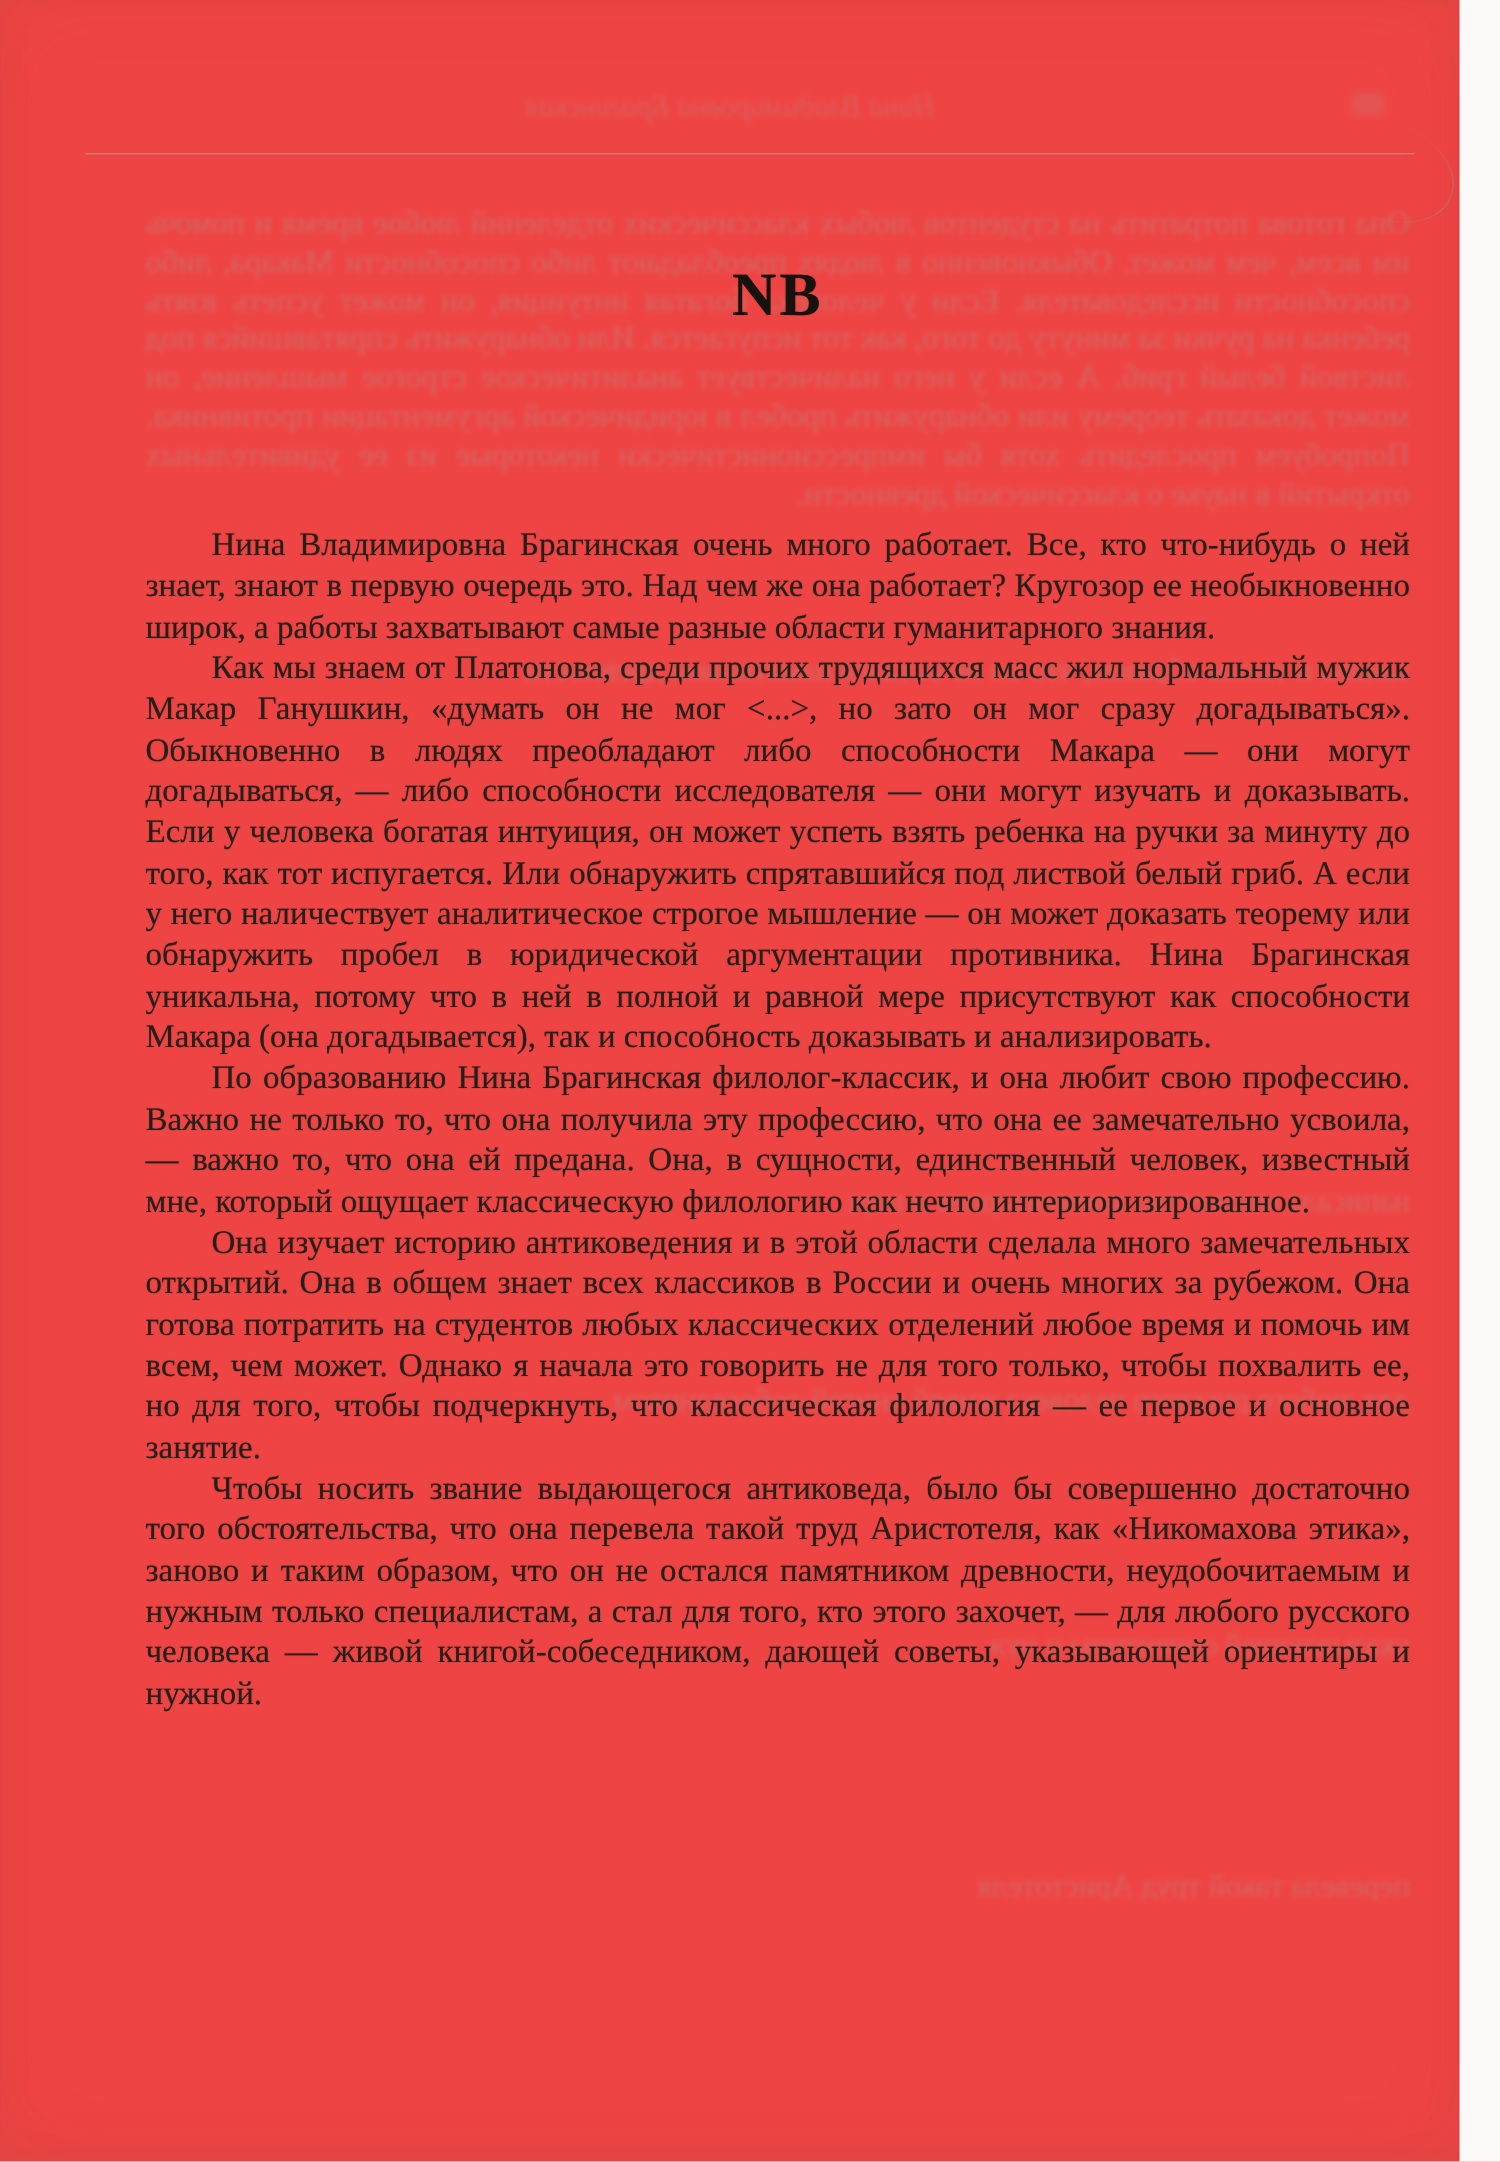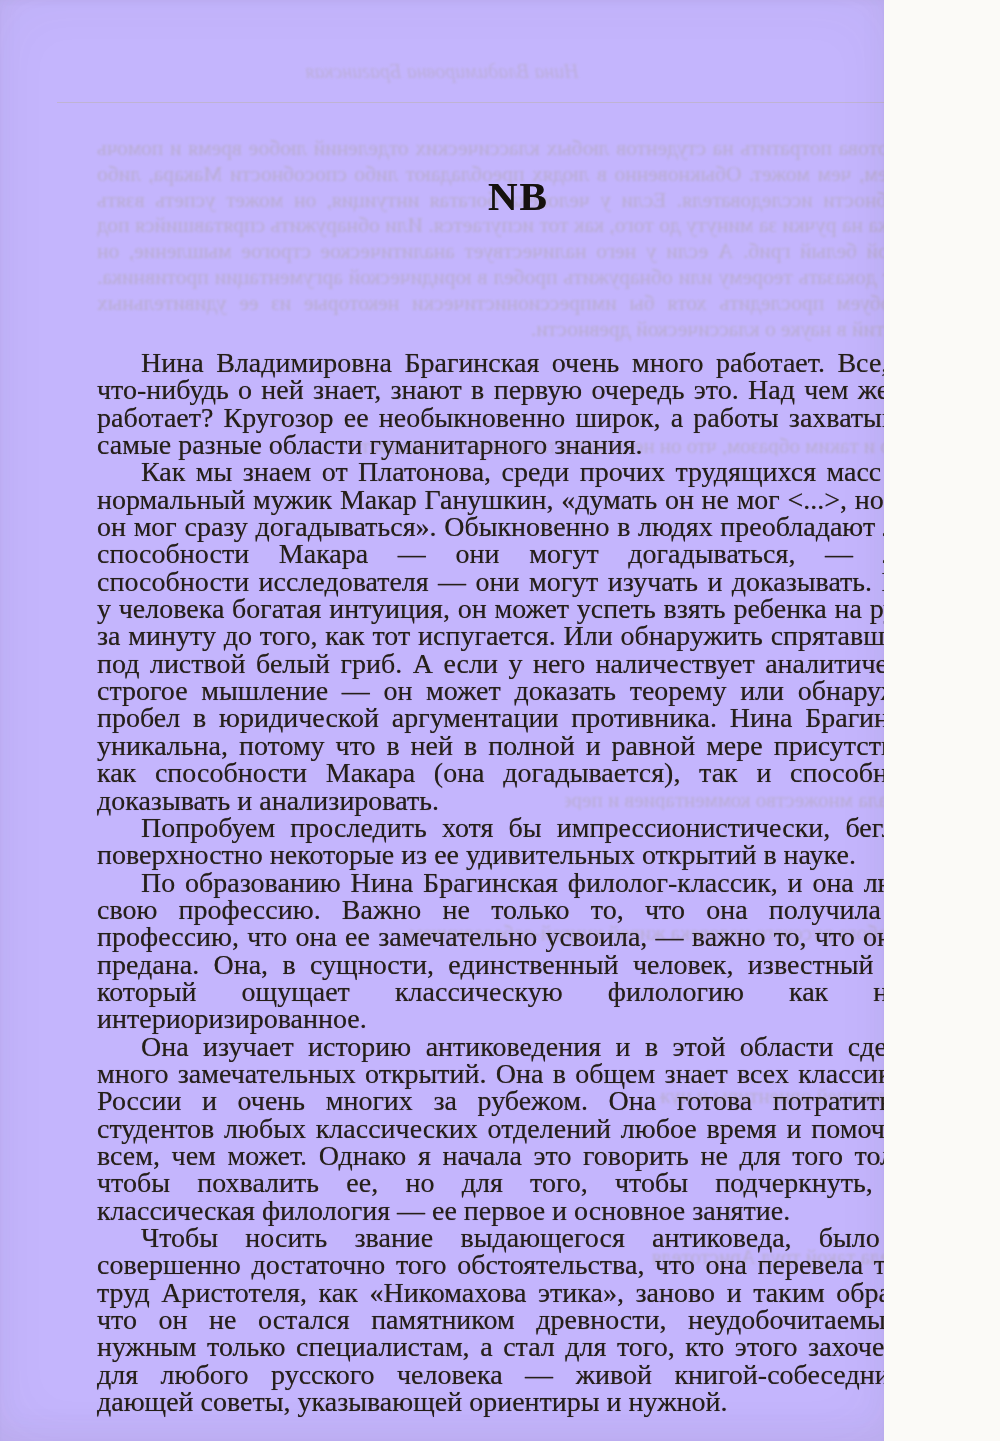--- a/index.html
+++ b/index.html
@@ -2,23 +2,23 @@
 <html lang="ru"><head>
 <meta charset="utf-8">
 <style>
   html, body {
     margin: 0;
     padding: 0;
     background: #fbfaf7;
   }
   .page {
     position: relative;
-    width: 884px;
+    width: 973px;
     height: 1441px;
-    background: #c4b5fd;
+    background: #ef4444;
     overflow: hidden;
     font-family: "Liberation Serif", "DejaVu Serif", serif;
   }
 
   
   .title {
     position: absolute;
     top: 176px;
     left: 97px;
     width: 843px;
@@ -29,21 +29,21 @@
     line-height: 1;
     letter-spacing: 2px;
     color: #16120e;
     text-shadow: 0 0 0.6px rgba(25, 20, 15, 0.65);
   }
   .bodytext {
     position: absolute;
     top: 349px;
     left: 97px;
     width: 843px;
-    font-size: 28px;
+    font-size: 22px;
     line-height: 27.35px;
     text-align: justify;
     color: #251f19;
     text-shadow: 0 0 0.7px rgba(38, 30, 22, 0.6);
   }
   .para {
     margin: 0;
     text-indent: 44px;
   }
 
@@ -146,20 +146,19 @@
       <div class="patch" style="top: 923px; left: 345px; width: 595px;">для любого русского человека живой книгой-собеседником</div>
       <div class="patch" style="top: 1086px; left: 660px; width: 280px;">указывающей ориентиры и нужной</div>
       <div class="patch" style="top: 1247px; left: 640px; width: 300px;">перевела такой труд Аристотеля</div>
     </div>
 
   <h1 class="title">NB</h1>
 
   <div class="bodytext" id="paragraphs">
       <p class="para">Нина Владимировна Брагинская очень много работает. Все, кто что-нибудь о ней знает, знают в первую очередь это. Над чем же она работает? Кругозор ее необыкновенно широк, а работы захватывают самые разные области гуманитарного знания.</p>
       <p class="para">Как мы знаем от Платонова, среди прочих трудящихся масс жил нормальный мужик Макар Ганушкин, «думать он не мог &lt;...&gt;, но зато он мог сразу догадываться». Обыкновенно в людях преобладают либо способности Макара — они могут догадываться, — либо способности исследователя — они могут изучать и доказывать. Если у человека богатая интуиция, он может успеть взять ребенка на ручки за минуту до того, как тот испугается. Или обнаружить спрятавшийся под листвой белый гриб. А если у него наличествует аналитическое строгое мышление — он может доказать теорему или обнаружить пробел в юридической аргументации противника. Нина Брагинская уникальна, потому что в ней в полной и равной мере присутствуют как способности Макара (она догадывается), так и способность доказывать и анализировать.</p>
-      <p class="para">Попробуем проследить хотя бы импрессионистически, бегло и поверхностно некоторые из ее удивительных открытий в науке.</p>
       <p class="para">По образованию Нина Брагинская филолог-классик, и она любит свою профессию. Важно не только то, что она получила эту профессию, что она ее замечательно усвоила, — важно то, что она ей предана. Она, в сущности, единственный человек, известный мне, который ощущает классическую филологию как нечто интериоризированное.</p>
       <p class="para">Она изучает историю антиковедения и в этой области сделала много замечательных открытий. Она в общем знает всех классиков в России и очень многих за рубежом. Она готова потратить на студентов любых классических отделений любое время и помочь им всем, чем может. Однако я начала это говорить не для того только, чтобы похвалить ее, но для того, чтобы подчеркнуть, что классическая филология — ее первое и основное занятие.</p>
       <p class="para">Чтобы носить звание выдающегося антиковеда, было бы совершенно достаточно того обстоятельства, что она перевела такой труд Аристотеля, как «Никомахова этика», заново и таким образом, что он не остался памятником древности, неудобочитаемым и нужным только специалистам, а стал для того, кто этого захочет, — для любого русского человека — живой книгой-собеседником, дающей советы, указывающей ориентиры и нужной.</p>
     </div>
 
   <div class="vignette"></div>
 </div>
 
 </body></html>

